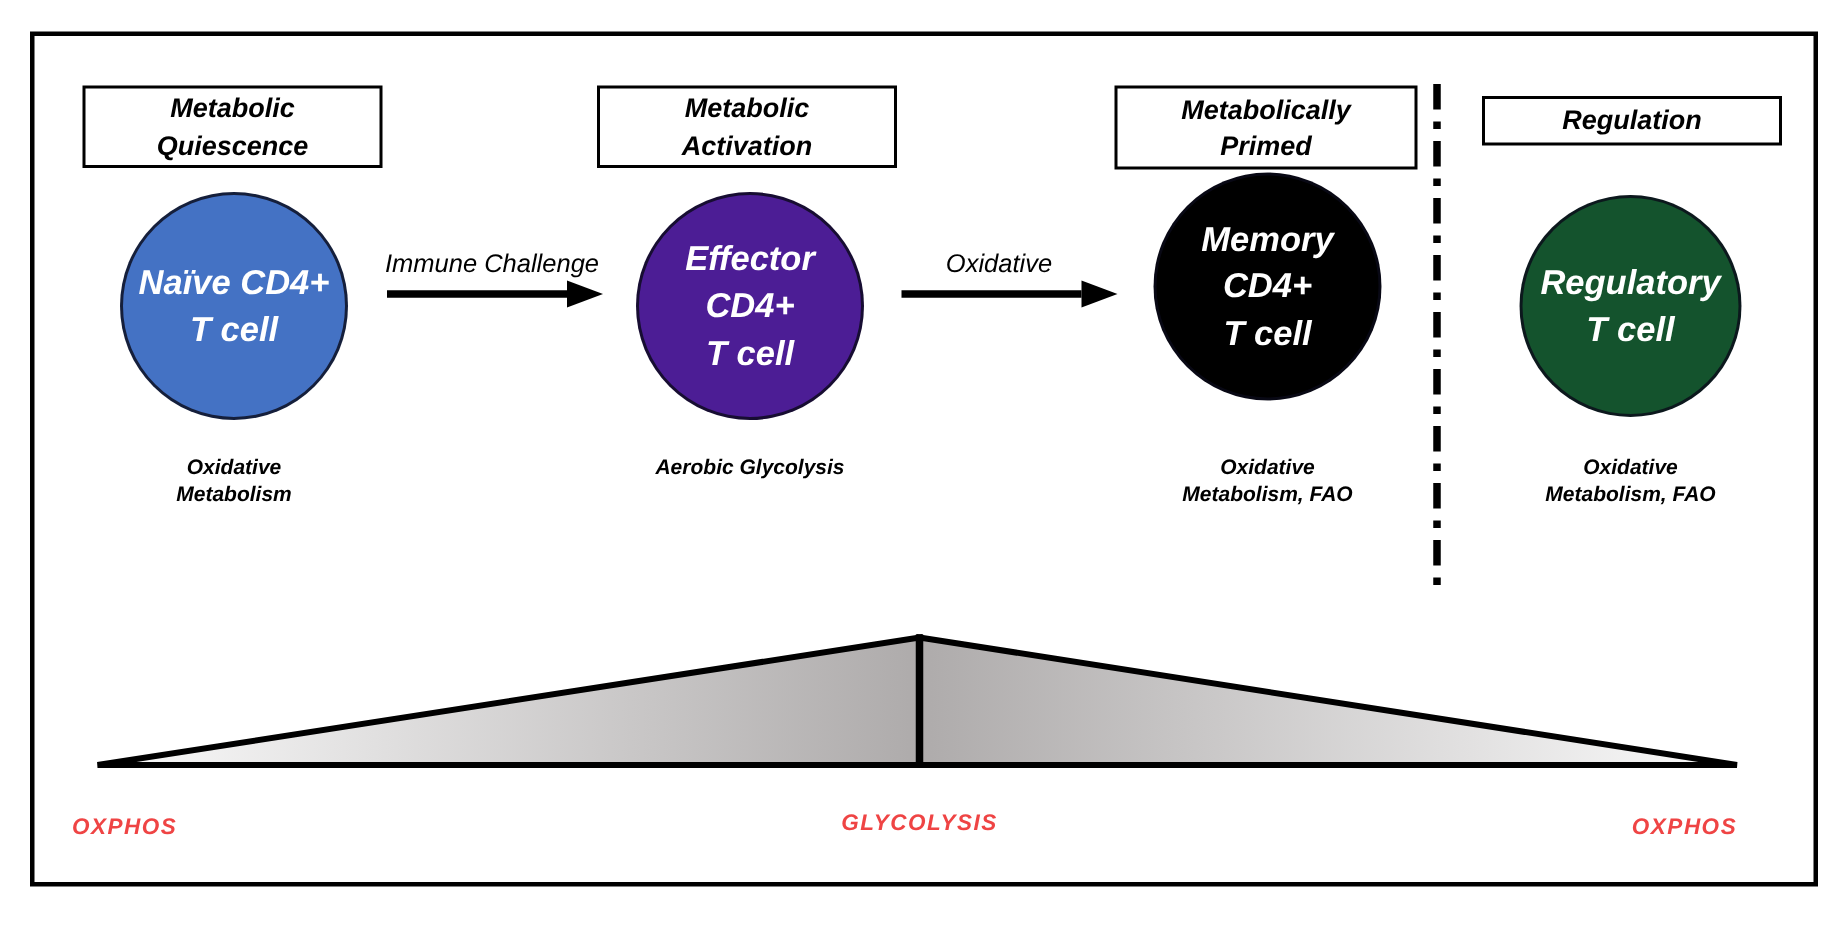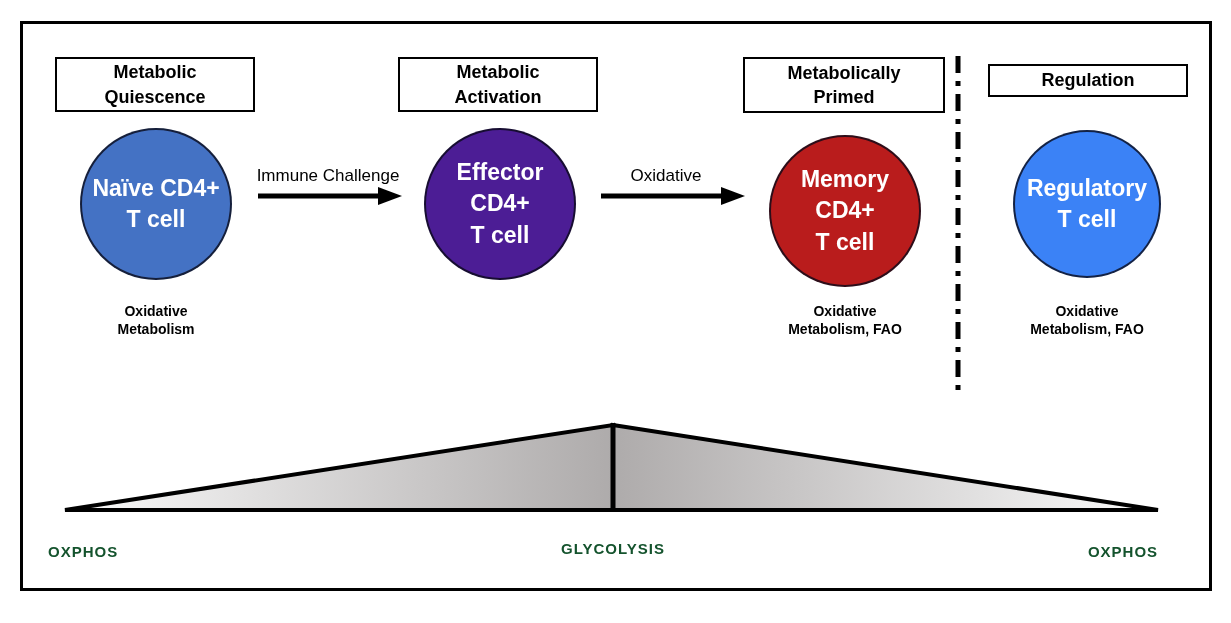--- a/index.html
+++ b/index.html
@@ -7,20 +7,21 @@
     padding: 0;
     background: #ffffff;
     font-family: "Liberation Sans", sans-serif;
   }
   .canvas {
     position: relative;
     width: 1231px;
     height: 623px;
     background: #ffffff;
     overflow: hidden;
+    font-style: italic;
   }
   .frame {
     position: absolute;
     left: 20px;
     top: 21px;
     width: 1192px;
     height: 570px;
     border: 3px solid #000000;
     box-sizing: border-box;
     background: transparent;
@@ -84,21 +85,21 @@
     transform: translateX(-50%);
     font-size: 17px;
     color: #000000;
     white-space: nowrap;
   }
   .axis-label {
     position: absolute;
     font-weight: bold;
     font-size: 15px;
     letter-spacing: 1px;
-    color: #14532d;
+    color: #ef4444;
     white-space: nowrap;
   }
   .axis-label--center {
     transform: translateX(-50%);
     text-align: center;
   }
 </style>
 </head>
 <body>
 
@@ -140,30 +141,31 @@
   <div class="hdr" style="left:398px; top:57px; width:200px; height:55px;">Metabolic
 Activation</div>
   <div class="hdr" style="left:743px; top:57px; width:202px; height:56px;">Metabolically
 Primed</div>
   <div class="hdr" style="left:988px; top:64px; width:200px; height:33px;">Regulation</div>
 
   <div class="cell" style="left: 80px; top: 128px; background-color: rgb(68, 114, 196);">Naïve CD4+
 T cell</div>
   <div class="cell" style="left: 424px; top: 128px; background-color: #4c1d95;">Effector CD4+
 T cell</div>
-  <div class="cell" style="left: 769px; top: 135px; background-color: #b91c1c;">Memory CD4+
+  <div class="cell" style="left: 769px; top: 115px; background-color: #000000;">Memory CD4+
 T cell</div>
-  <div class="cell cell--sm" style="left: 1013px; top: 130px; background-color: #3b82f6;">Regulatory
+  <div class="cell cell--sm" style="left: 1013px; top: 130px; background-color: #14532d;">Regulatory
 T cell</div>
 
   <div class="arrow-label" style="left:328px; top:166px;">Immune Challenge</div>
   <div class="arrow-label" style="left:666px; top:166px;">Oxidative</div>
 
   <div class="met" style="left:156px; top:303px;">Oxidative
 Metabolism</div>
+  <div class="met" style="left:500px; top:303px;">Aerobic Glycolysis</div>
   <div class="met" style="left:845px; top:303px;">Oxidative
 Metabolism, FAO</div>
   <div class="met" style="left:1087px; top:303px;">Oxidative
 Metabolism, FAO</div>
 
   <div class="axis-label" style="left:48px; top:543px;">OXPHOS</div>
   <div class="axis-label axis-label--center" style="left:613px; top:540px;">GLYCOLYSIS</div>
   <div class="axis-label axis-label--center" style="left:1123px; top:543px;">OXPHOS</div>
 
 </div>

